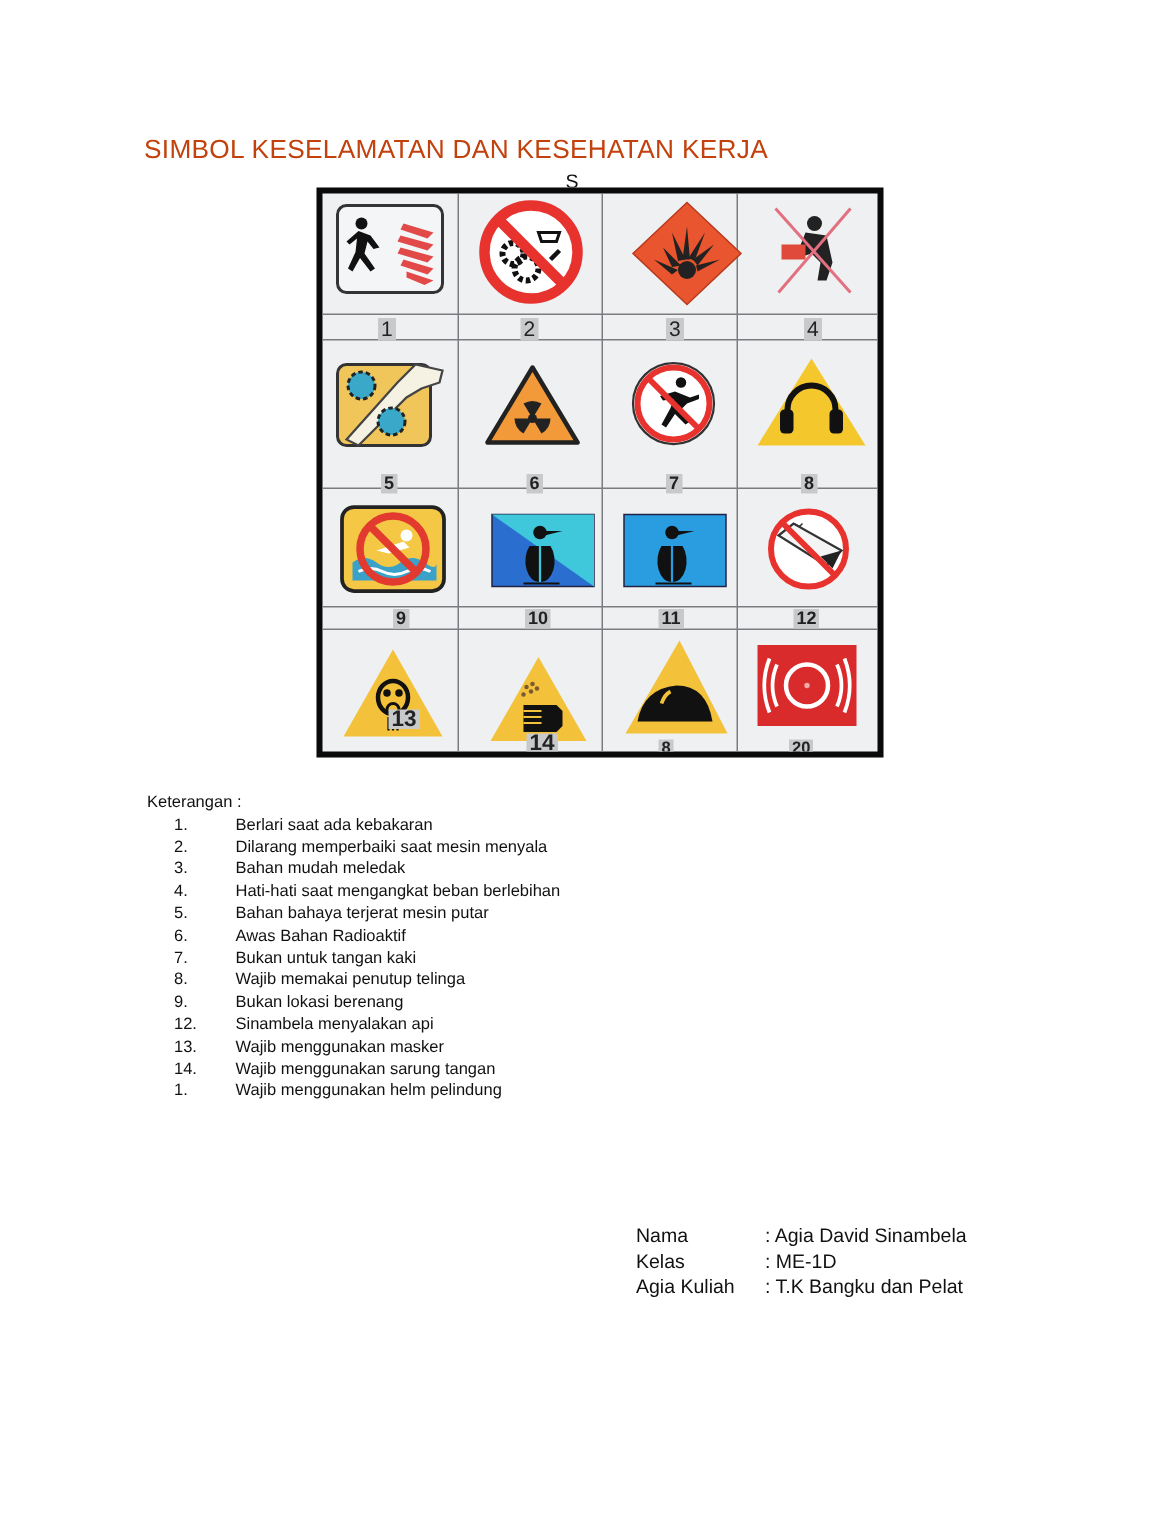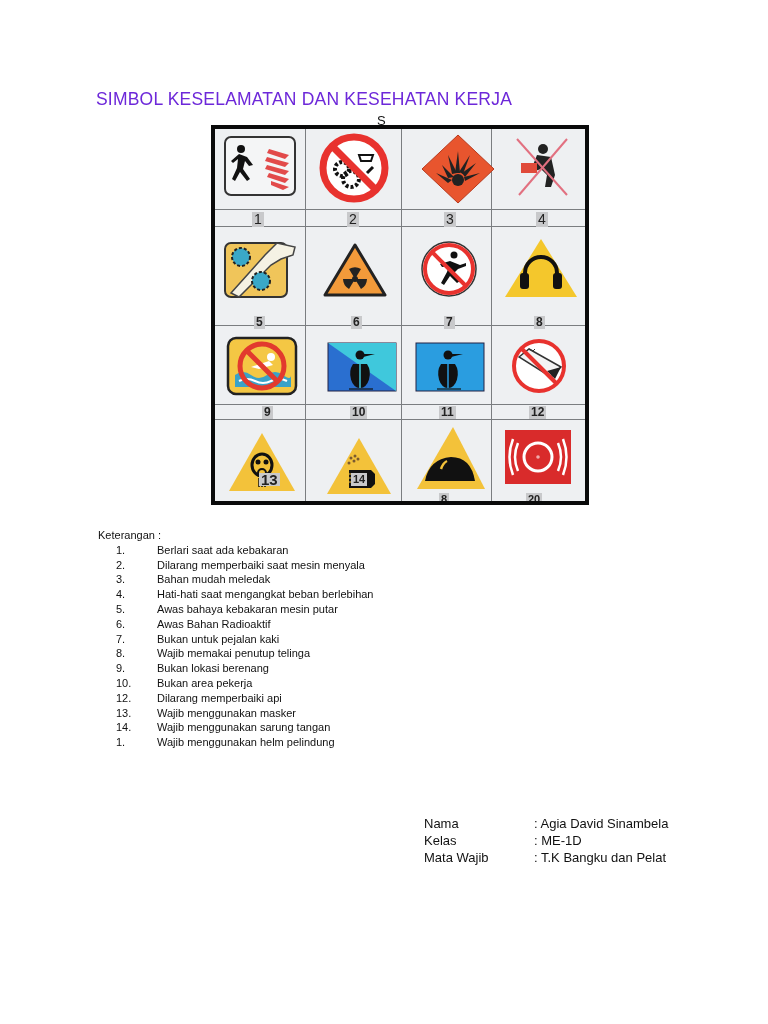--- a/index.html
+++ b/index.html
@@ -3,21 +3,21 @@
 <meta charset="utf-8">
 <style>
   html, body { margin: 0; padding: 0; }
   body {
     width: 768px; height: 1024px; background: #ffffff; position: relative;
     font-family: "Liberation Sans", "DejaVu Sans", sans-serif; color: #111;
     overflow: hidden;
   }
   .title {
     position: absolute; left: 0; width: 608px; top: 89px; text-align: center;
-    font-size: 17.5px; letter-spacing: 0.2px; color: #6d28d9;
+    font-size: 17.5px; letter-spacing: 0.2px; color: #c2410c;
   }
   .title-s {
     position: absolute; left: 377px; top: 113px; font-size: 13px; color: #111;
   }
   .photo {
     position: absolute; left: 211px; top: 125px; width: 378px; height: 380px;
     box-sizing: border-box; border: 4px solid #0a0a0a; background: #eef0f2;
     overflow: hidden;
   }
   .vline { position: absolute; top: 0; bottom: 0; width: 1px; background: #7a7d80; }
@@ -32,21 +32,21 @@
     position: absolute; left: 98px; top: 528px; font-size: 11px; line-height: 14.8px;
   }
   .legend-title { margin-bottom: 0; }
   .legend ol { margin: 0; padding: 0; list-style: none; }
   .legend li { display: flex; }
   .legend li .n { width: 41px; text-align: left; padding-left: 18px; box-sizing: border-box; width: 59px; }
   .legend li .t { }
   .info {
     position: absolute; left: 424px; top: 815px; font-size: 13px; line-height: 17px;
   }
-  .info .row { display: flex; gap: 24px; }
+  .info .row { display: flex; }
   .info .k { width: 86px; }
 </style>
 </head>
 <body>
 
 <div class="title">SIMBOL KESELAMATAN DAN KESEHATAN KERJA</div>
 <div class="title-s">S</div>
 
 <div class="photo">
 
@@ -214,21 +214,21 @@
   <span class="num big" style="left:321px;top:83px">4</span>
   <span class="num" style="left:39px;top:187px">5</span>
   <span class="num" style="left:136px;top:187px">6</span>
   <span class="num" style="left:229px;top:187px">7</span>
   <span class="num" style="left:319px;top:187px">8</span>
   <span class="num" style="left:47px;top:277px">9</span>
   <span class="num" style="left:135px;top:277px">10</span>
   <span class="num" style="left:224px;top:277px">11</span>
   <span class="num" style="left:314px;top:277px">12</span>
   <span class="num" style="left:44px;top:344px;font-size:15px">13</span>
-  <span class="num" style="left:136px;top:344px;font-size:11px">14</span>
+  <span class="num" style="left:136px;top:360px;font-size:15px">14</span>
   <span class="num" style="left:224px;top:364px;font-size:11px">8</span>
   <span class="num" style="left:311px;top:364px;font-size:11px">20</span>
 </div>
 
 <div class="legend">
   <div class="legend-title">Keterangan :</div>
   <ol>
     <li>
         <span class="n">1.</span>
         <span class="t">Berlari saat ada kebakaran</span>
@@ -240,45 +240,41 @@
     <li>
         <span class="n">3.</span>
         <span class="t">Bahan mudah meledak</span>
       </li>
     <li>
         <span class="n">4.</span>
         <span class="t">Hati-hati saat mengangkat beban berlebihan</span>
       </li>
     <li>
         <span class="n">5.</span>
-        <span class="t">Awas bahaya kebakaran mesin putar</span>
+        <span class="t">Bahan bahaya terjerat mesin putar</span>
       </li>
     <li>
         <span class="n">6.</span>
         <span class="t">Awas Bahan Radioaktif</span>
       </li>
     <li>
         <span class="n">7.</span>
-        <span class="t">Bukan untuk pejalan kaki</span>
+        <span class="t">Bukan untuk tangan kaki</span>
       </li>
     <li>
         <span class="n">8.</span>
         <span class="t">Wajib memakai penutup telinga</span>
       </li>
     <li>
         <span class="n">9.</span>
         <span class="t">Bukan lokasi berenang</span>
       </li>
     <li>
-        <span class="n">10.</span>
-        <span class="t">Bukan area pekerja</span>
-      </li>
-    <li>
         <span class="n">12.</span>
-        <span class="t">Dilarang memperbaiki api</span>
+        <span class="t">Sinambela menyalakan api</span>
       </li>
     <li>
         <span class="n">13.</span>
         <span class="t">Wajib menggunakan masker</span>
       </li>
     <li>
         <span class="n">14.</span>
         <span class="t">Wajib menggunakan sarung tangan</span>
       </li>
     <li>
@@ -291,16 +287,16 @@
 <div class="info">
   <div class="row">
     <span class="k">Nama</span>
     <span class="v">: Agia David Sinambela</span>
   </div>
   <div class="row">
     <span class="k">Kelas</span>
     <span class="v">: ME-1D</span>
   </div>
   <div class="row">
-    <span class="k">Mata Wajib</span>
+    <span class="k">Agia Kuliah</span>
     <span class="v">: T.K Bangku dan Pelat</span>
   </div>
 </div>
 
 </body></html>

